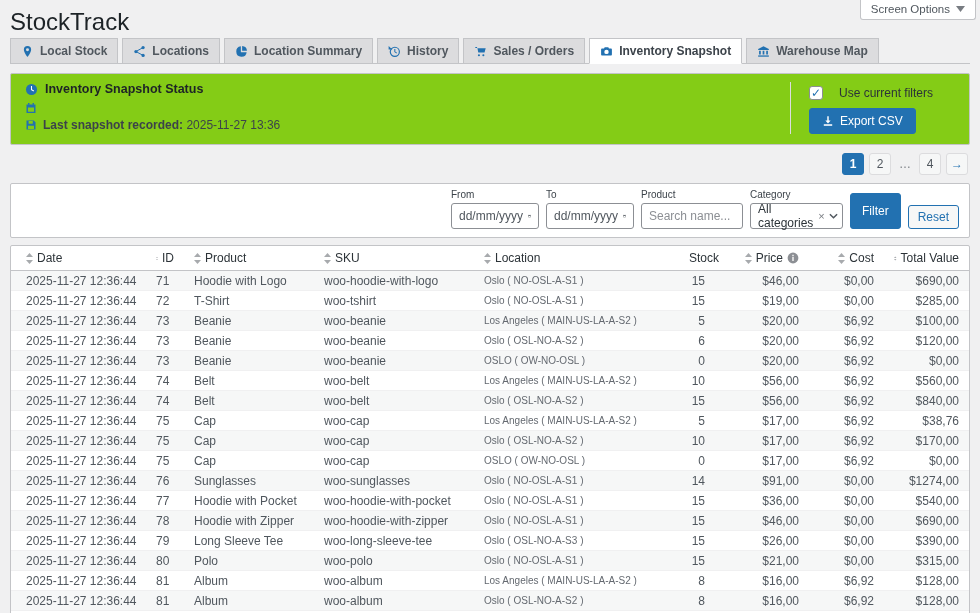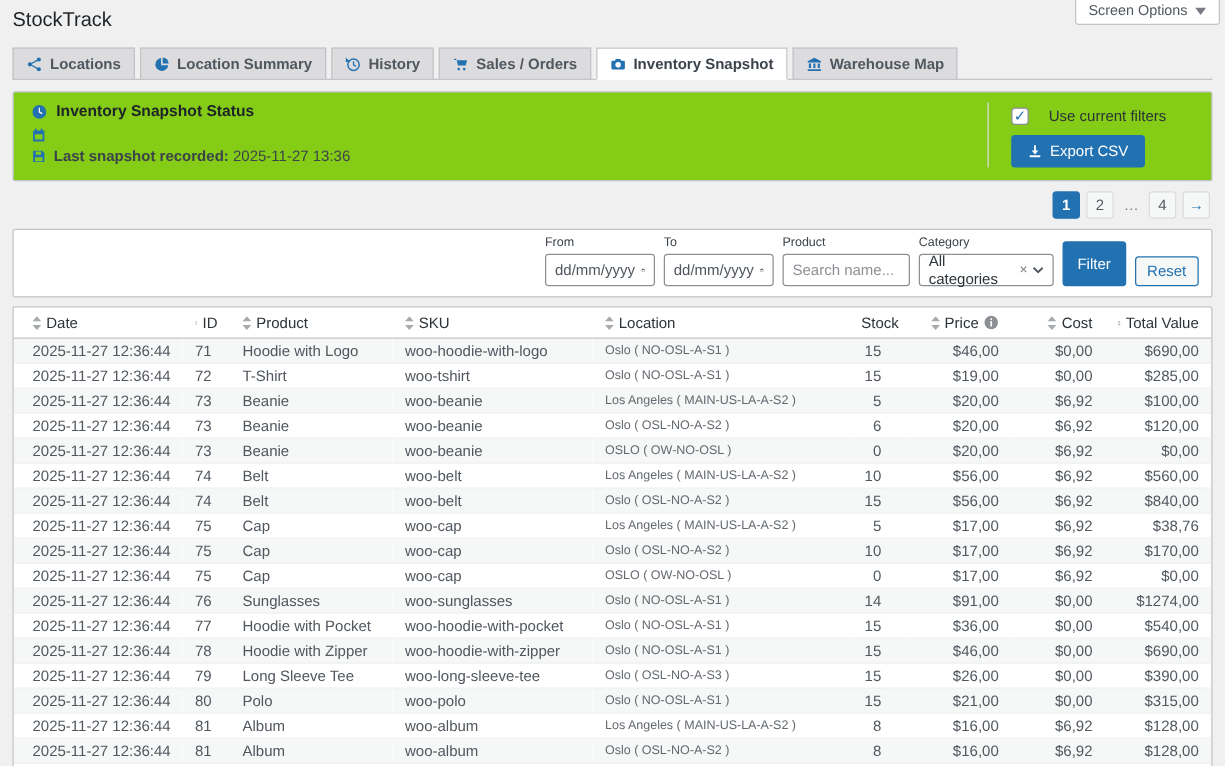--- a/index.html
+++ b/index.html
@@ -1,20 +1,20 @@
 <!DOCTYPE html>
 <html><head>
 <meta charset="utf-8">
 <style>
   html,body{margin:0;padding:0;width:980px;height:613px;overflow:hidden;background:#f0f0f1;
     font-family:"Liberation Sans","DejaVu Sans",sans-serif;color:#3c434a;-webkit-font-smoothing:antialiased;}
   svg{display:block}
   
   .topbar{position:relative;height:34px;}
-  .page-title{margin:0;padding:8px 0 0 10px;font-size:16px;font-weight:400;color:#1d2327;}
+  .page-title{margin:0;padding:8px 0 0 10px;font-size:24px;font-weight:400;color:#1d2327;}
   .screen-options{position:absolute;top:0;right:4px;background:#fff;border:1px solid #c3c4c7;border-top:none;
     border-radius:0 0 3px 3px;padding:3px 10px 4px;font-size:11.5px;color:#50575e;display:flex;align-items:center;gap:6px;cursor:pointer;}
   
   .nav-tabs{display:flex;align-items:flex-end;margin:4px 10px 0;border-bottom:1px solid #c3c4c7;}
   .nav-tab{display:flex;align-items:center;gap:6px;background:#dcdcde;border:1px solid #c3c4c7;margin:0 4px -1px 0;
     padding:5px 10px;font-size:12px;font-weight:600;color:#50575e;cursor:pointer;white-space:nowrap;}
   .nav-tab.active{background:#fff;border-bottom-color:#fff;color:#3c434a;}
   .tab-icon{color:#2271b1;}
   
   .status-card{display:flex;justify-content:space-between;margin:9px 10px 0;background:#84cc16;border:1px solid #c3c4c7;
@@ -40,21 +40,21 @@
   .filter-bar{display:flex;justify-content:flex-end;align-items:flex-end;gap:7px;margin:0 10px 7px;background:#fff;
     border:1px solid #c3c4c7;border-radius:2px;padding:5px 10px 8px;}
   .field{display:flex;flex-direction:column;}
   .field label{font-size:10px;color:#3c434a;margin-bottom:3px;}
   .control{height:24px;box-sizing:border-box;border:1px solid #8c8f94;border-radius:3px;background:#fff;display:flex;
     align-items:center;font-size:12px;color:#2c3338;padding:12px 7px;gap:5px;}
   .date-control{width:88px;justify-content:space-between;color:#50575e;cursor:pointer;}
   input.control{width:102px;outline:none;font-family:inherit;}
   input.control::placeholder{color:#8c8f94;}
   .select-control{justify-content:space-between;cursor:pointer;}
-  .cat-select{width:108px;}
+  .cat-select{width:93px;}
   .loc-select{width:130px;}
   .sel-icons{display:flex;align-items:center;gap:4px;}
   .clear-x{color:#787c82;font-size:11px;}
   .btn-filter{background:#2271b1;color:#fff;border:1px solid #2271b1;border-radius:3px;padding:4px 11px;font-size:12px;cursor:pointer;height:36px;box-sizing:border-box;}
   .btn-reset{background:#f6f7f7;color:#2271b1;border:1px solid #2271b1;border-radius:3px;padding:4px 9px;font-size:12px;cursor:pointer;height:24px;box-sizing:border-box;}
   
   .table-panel{margin:0 10px;background:#fff;border:1px solid #c3c4c7;border-radius:2px;overflow:hidden;}
   table{width:100%;border-collapse:collapse;table-layout:fixed;font-size:12px;}
   thead th{text-align:left;font-weight:400;color:#2c3338;padding:5px 10px;border-bottom:1px solid #c3c4c7;white-space:nowrap;cursor:pointer;}
   .th-inner{display:flex;align-items:center;gap:4px;}
@@ -76,20 +76,26 @@
     <span>Screen Options</span>
     <svg width="9" height="6" viewBox="0 0 9 6">
         <path d="M0 0h9L4.5 6z" fill="#787c82"></path>
       </svg>
   </div>
 </div>
 
 <div class="nav-tabs">
   <div class="nav-tab">
     <svg class="tab-icon" width="13" height="13" viewBox="0 0 20 20">
+        <path fill="currentColor" fill-rule="evenodd" d="M10 1.7a5.6 5.6 0 0 0-5.6 5.6C4.4 11.6 10 18.3 10 18.3s5.6-6.7 5.6-11A5.6 5.6 0 0 0 10 1.7zm0 7.8a2.3 2.3 0 1 1 0-4.6 2.3 2.3 0 0 1 0 4.6z"></path>
+      </svg>
+    <span>Local Stock</span>
+  </div>
+  <div class="nav-tab">
+    <svg class="tab-icon" width="13" height="13" viewBox="0 0 20 20">
         <path d="M6 9.2l8-4.4M6 10.8l8 4.4" stroke="currentColor" stroke-width="1.5"></path>
         <circle cx="4.5" cy="10" r="2.5" fill="currentColor"></circle>
         <circle cx="15.5" cy="4" r="2.5" fill="currentColor"></circle>
         <circle cx="15.5" cy="16" r="2.5" fill="currentColor"></circle>
       </svg>
     <span>Locations</span>
   </div>
   <div class="nav-tab">
     <svg class="tab-icon" width="13" height="13" viewBox="0 0 20 20">
         <path fill="currentColor" d="M9 2.1A8 8 0 1 0 17.9 11H9z"></path>

